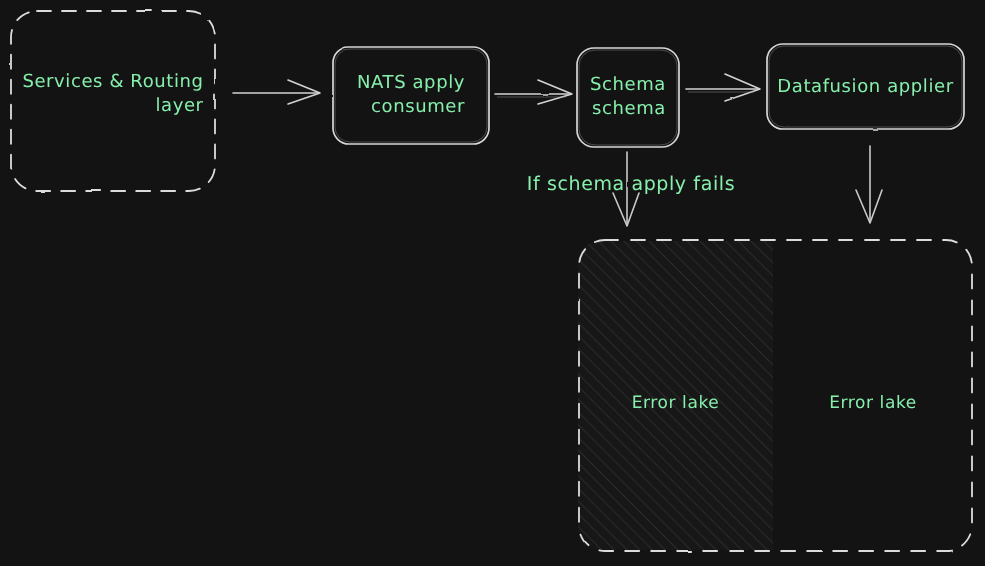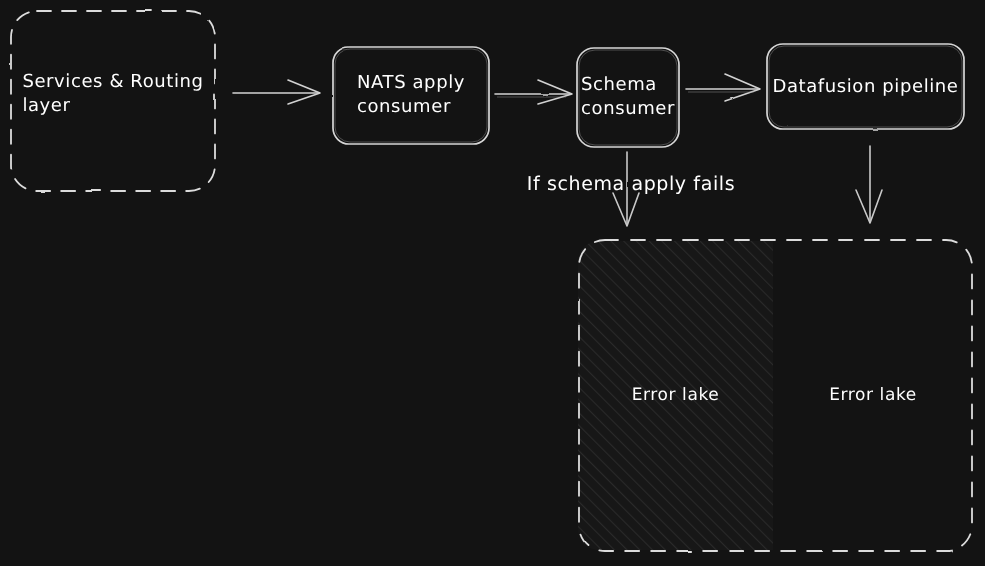--- a/index.html
+++ b/index.html
@@ -21,36 +21,36 @@
   }
   #sketch {
     position: absolute;
     left: 0;
     top: 0;
     width: 985px;
     height: 566px;
   }
   .label {
     position: absolute;
-    color: #ffffff;
+    color: #86efac;
     font-family: "DejaVu Sans", sans-serif;
     font-size: 18px;
     line-height: 1.35;
-    text-align: left;
+    text-align: right;
     letter-spacing: 0.6px;
     white-space: pre-line;
     display: flex;
     align-items: center;
     justify-content: center;
     pointer-events: none;
     text-rendering: geometricPrecision;
   }
   .node-label { font-size: 18px; }
   .edge-label { font-size: 19px; }
-  .lake-label { font-size: 17px; }
+  .lake-label { font-size: 17px; margin-top: 8px; }
 </style>
 </head>
 <body>
 
 <div id="canvas">
 
   <svg id="sketch" viewBox="0 0 985 566">
     <defs>
       <pattern id="hatch" width="9" height="9" patternUnits="userSpaceOnUse" patternTransform="rotate(-45)">
         <rect width="9" height="9" fill="#171717"></rect>
@@ -121,23 +121,23 @@
     </g>
   </svg>
 
   <div class="label node-label" style="left:14px; top:64px; width:198px; height:60px;">Services &amp; Routing
 layer</div>
 
   <div class="label node-label" style="left:332px; top:62px; width:158px; height:66px;">NATS apply
 consumer</div>
 
   <div class="label node-label" style="left:576px; top:63px; width:104px; height:68px;">Schema
-consumer</div>
+schema</div>
 
-  <div class="label node-label" style="left:766px; top:72px; width:199px; height:30px;">Datafusion pipeline</div>
+  <div class="label node-label" style="left:766px; top:72px; width:199px; height:30px;">Datafusion applier</div>
 
   <div class="label edge-label" style="left:521px; top:172px; width:220px; height:26px;">If schema apply fails</div>
 
   <div class="label lake-label" style="left:578px; top:381px; width:195px; height:28px;">Error lake</div>
 
   <div class="label lake-label" style="left:773px; top:381px; width:200px; height:28px;">Error lake</div>
 
 </div>
 
 </body></html>

